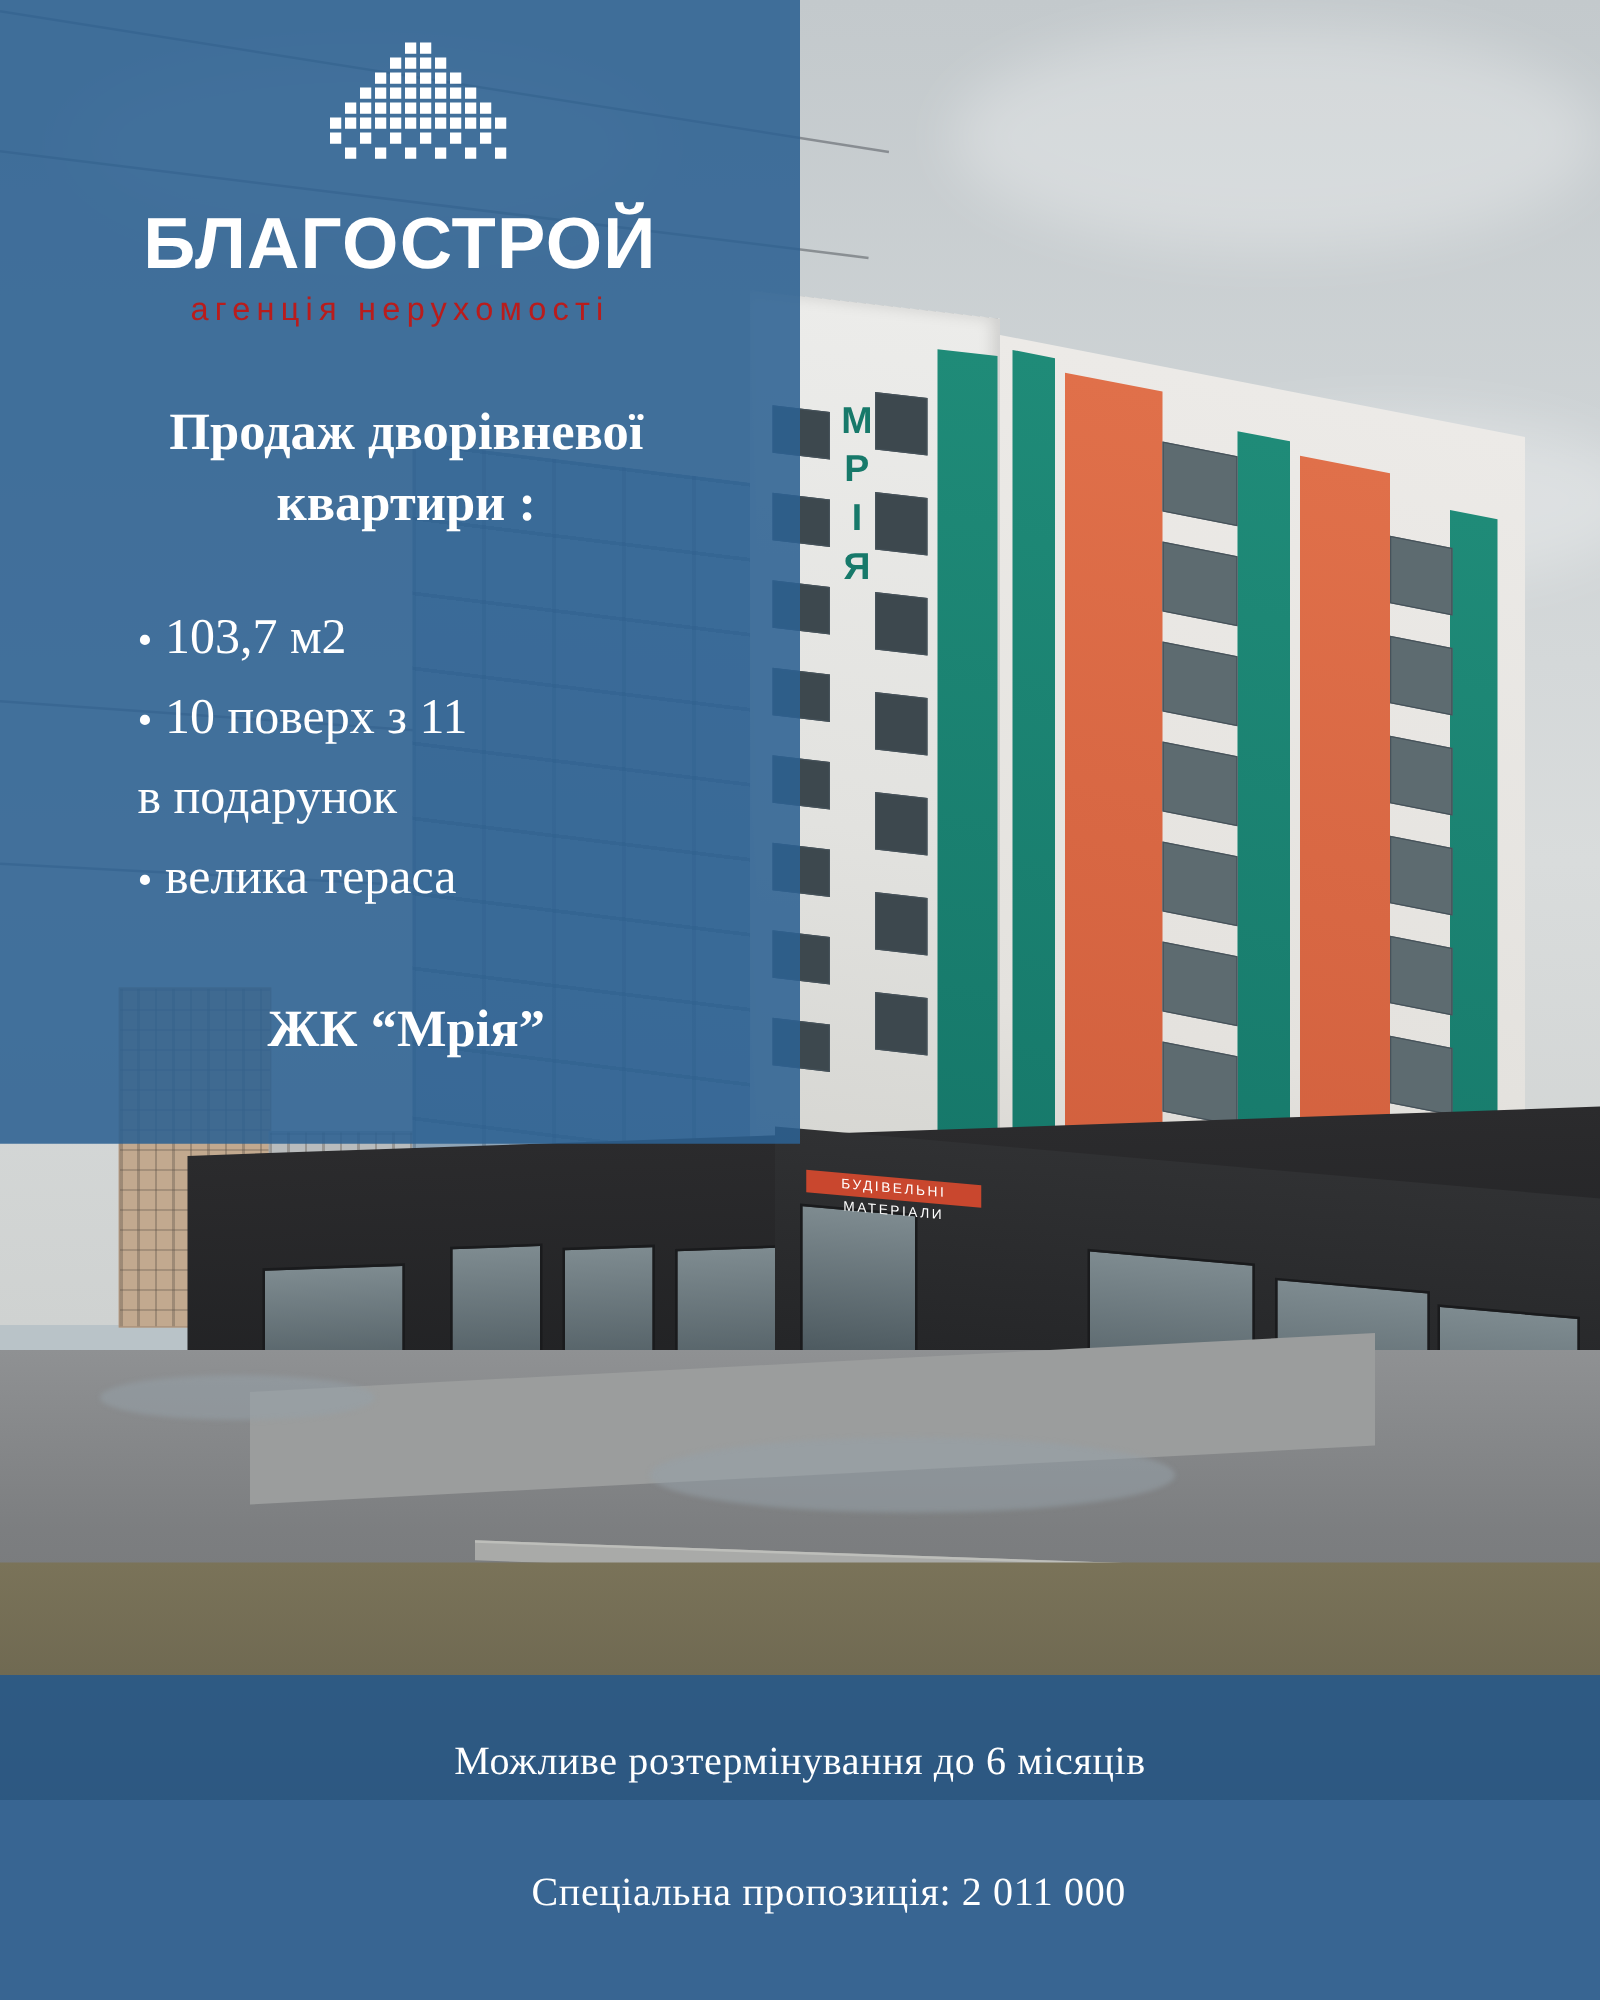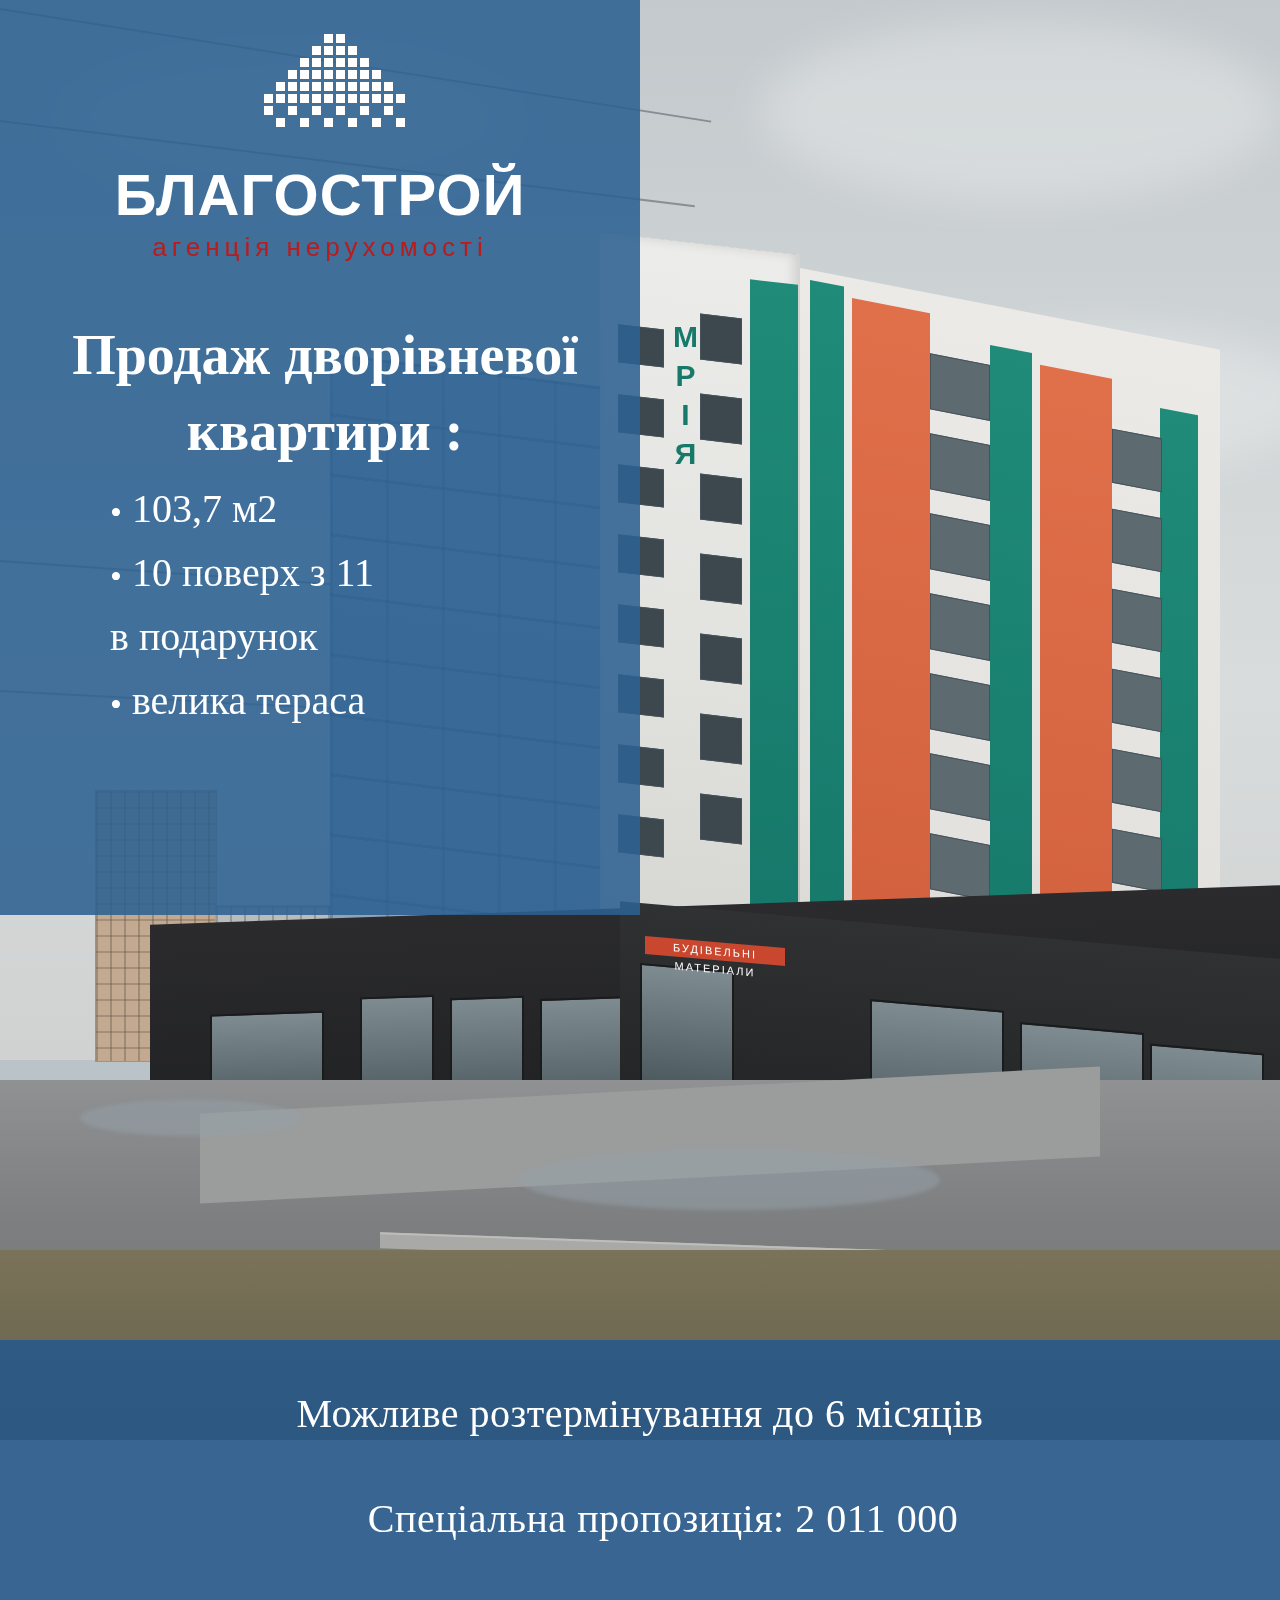--- a/index.html
+++ b/index.html
@@ -207,21 +207,21 @@
     letter-spacing: 5px;
     margin-top: 8px;
   }
 
   .headline {
     position: absolute;
     left: 40px; top: 318px;
     width: 570px;
     color: #ffffff;
     font-weight: bold;
-    font-size: 56px;
+    font-size: 42px;
     line-height: 1.35;
     text-align: center;
   }
   .bullets {
     position: absolute;
     left: 110px; top: 480px;
     width: 520px;
     color: #ffffff;
     font-size: 40px;
     line-height: 1.45;
@@ -246,21 +246,21 @@
     font-weight: bold;
     font-size: 42px;
   }
 
   .bottom-line {
     position: absolute;
     left: 0;
     width: 1280px;
     text-align: center;
     color: #ffffff;
-    font-size: 40px;
+    font-size: 32px;
     letter-spacing: 0.5px;
   }
   .bottom-line.l1 { top: 1390px; }
   .bottom-line.l2 { top: 1495px; margin-left: 23px; }
 </style>
 </head>
 <body>
 
 <div class="poster">
 
@@ -433,18 +433,19 @@
       <span class="dot">•</span><span>10 поверх з 11</span>
     </div>
     <div class="li cont">
       <span>в подарунок</span>
     </div>
     <div class="li">
       <span class="dot">•</span><span>велика тераса</span>
     </div>
   </div>
 
+  <div class="complex">ЖК “Мрія”</div>
 
   <div class="panel-bottom"></div>
   <div class="bottom-line l1">Можливе розтермінування до 6 місяців</div>
   <div class="bottom-line l2">Спеціальна пропозиція: 2 011 000</div>
 
 </div>
 
 </body></html>

